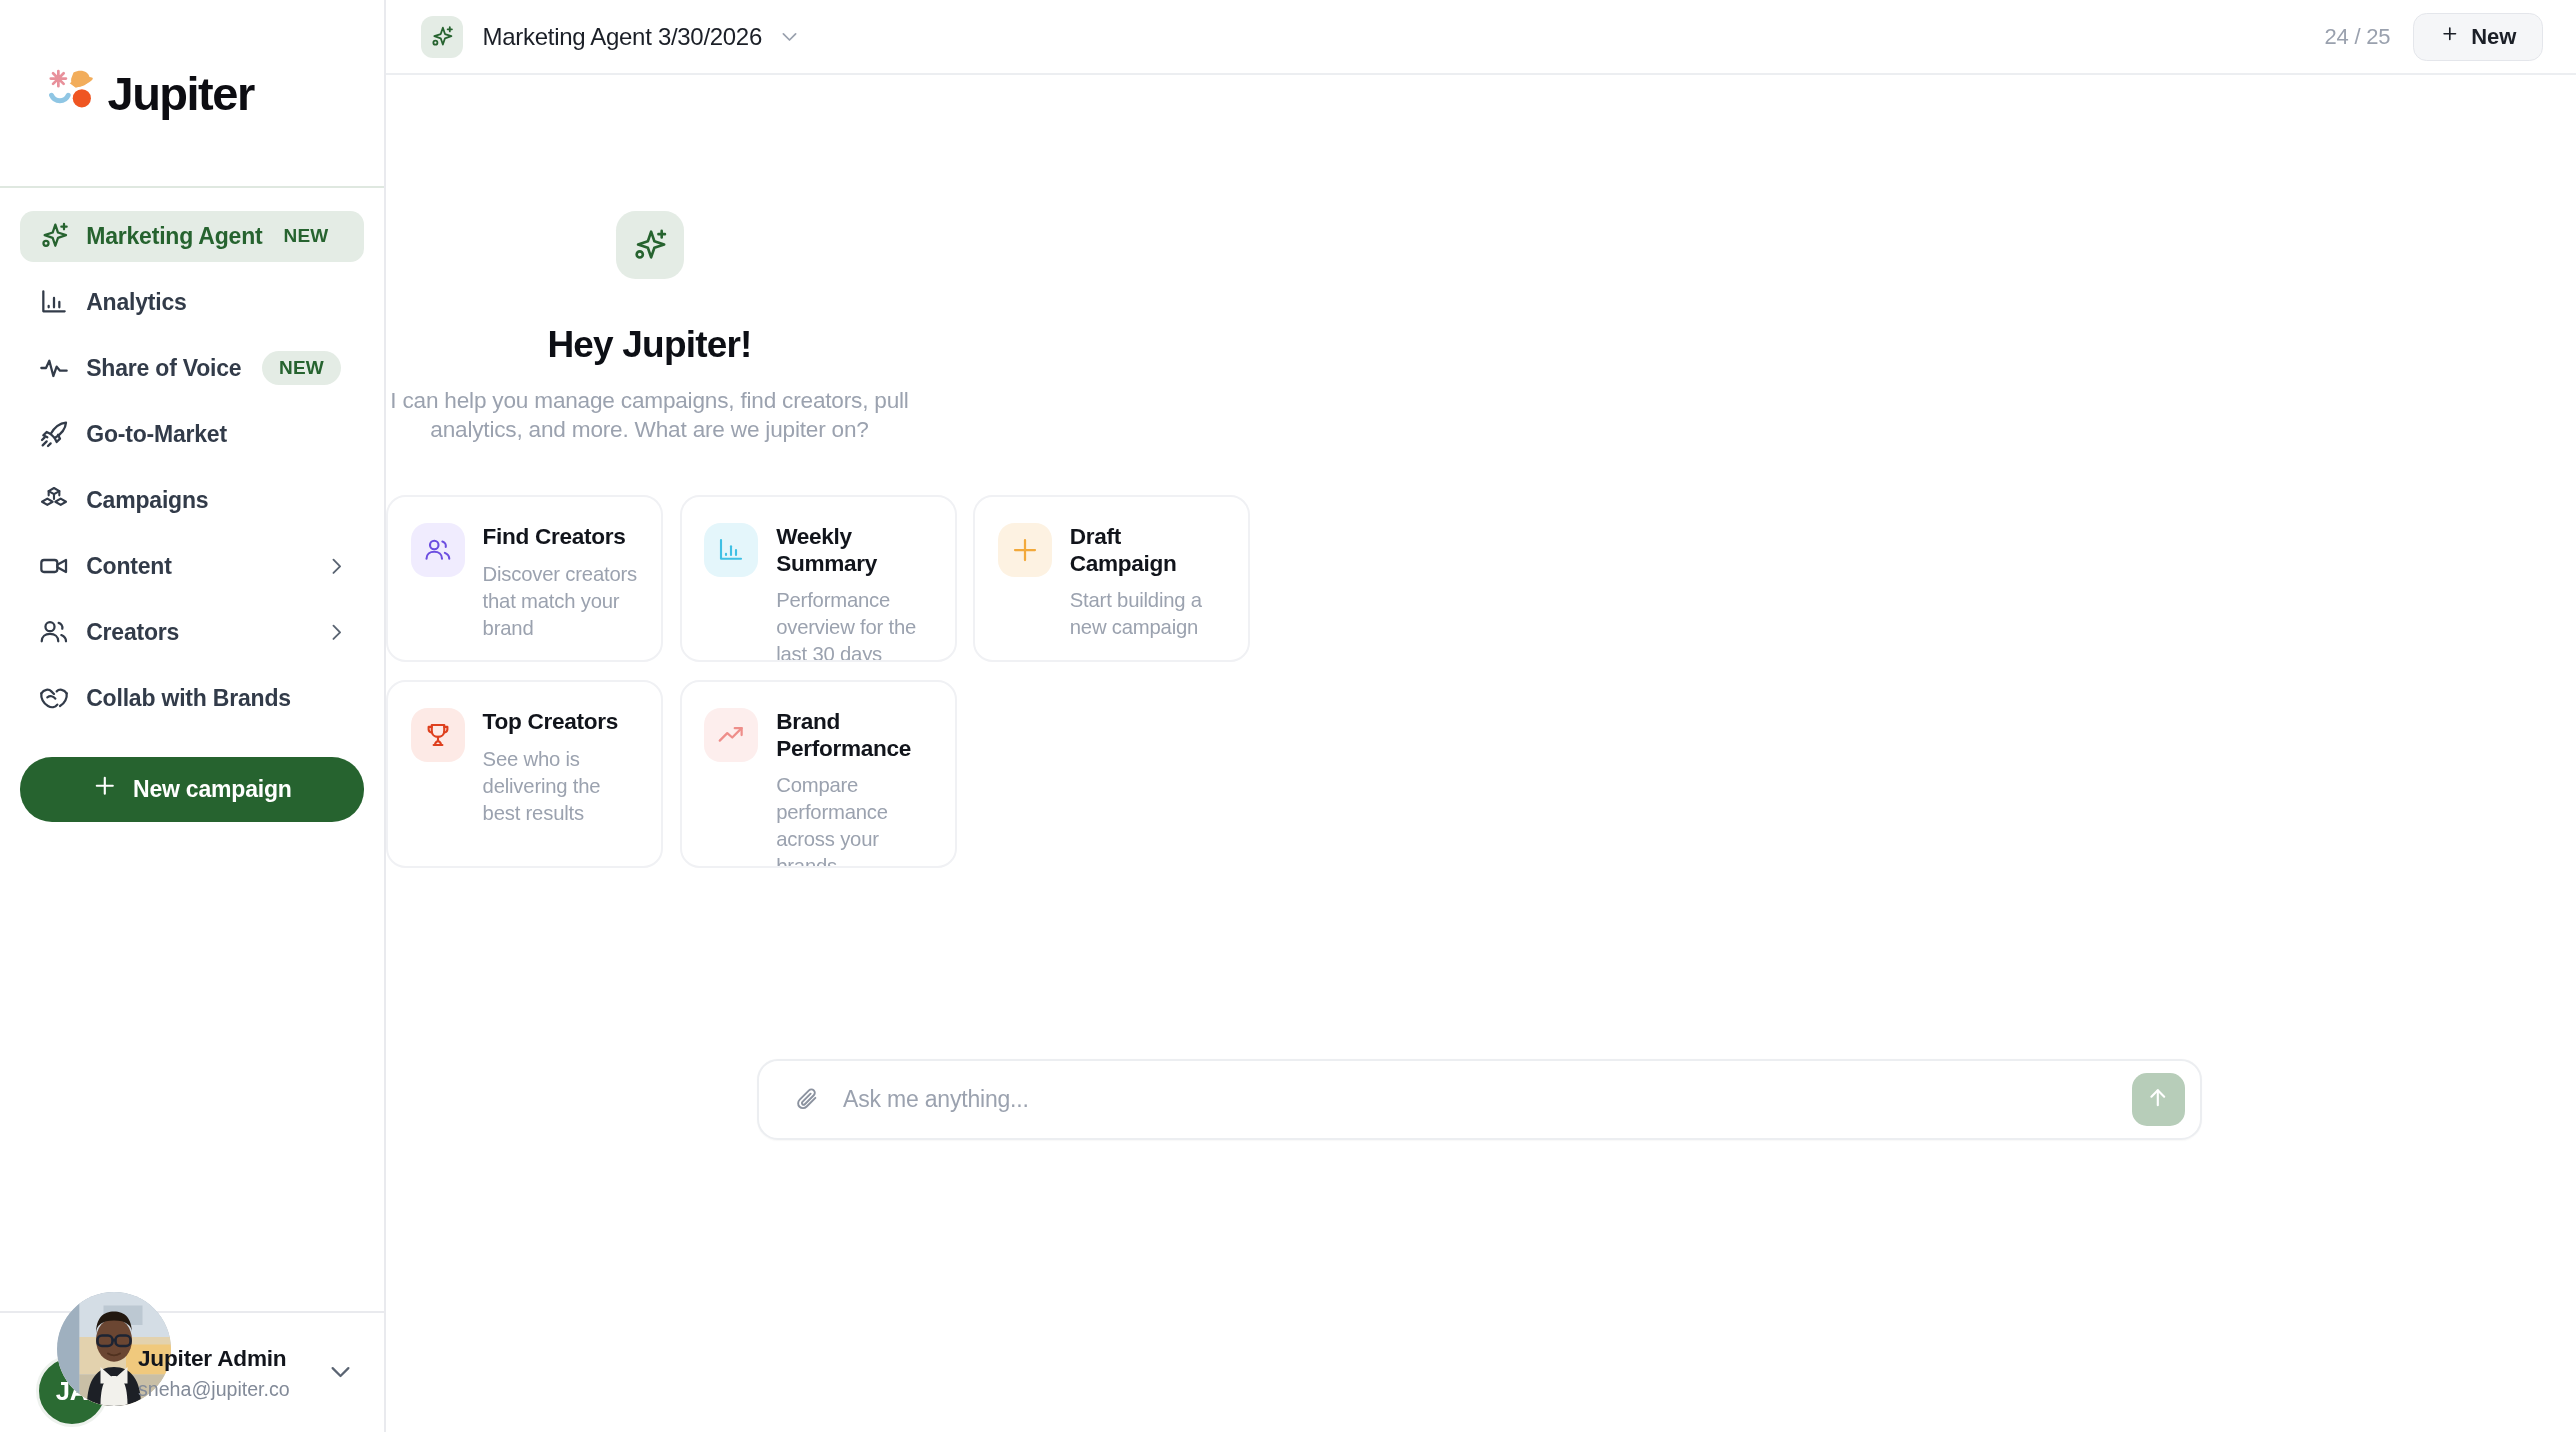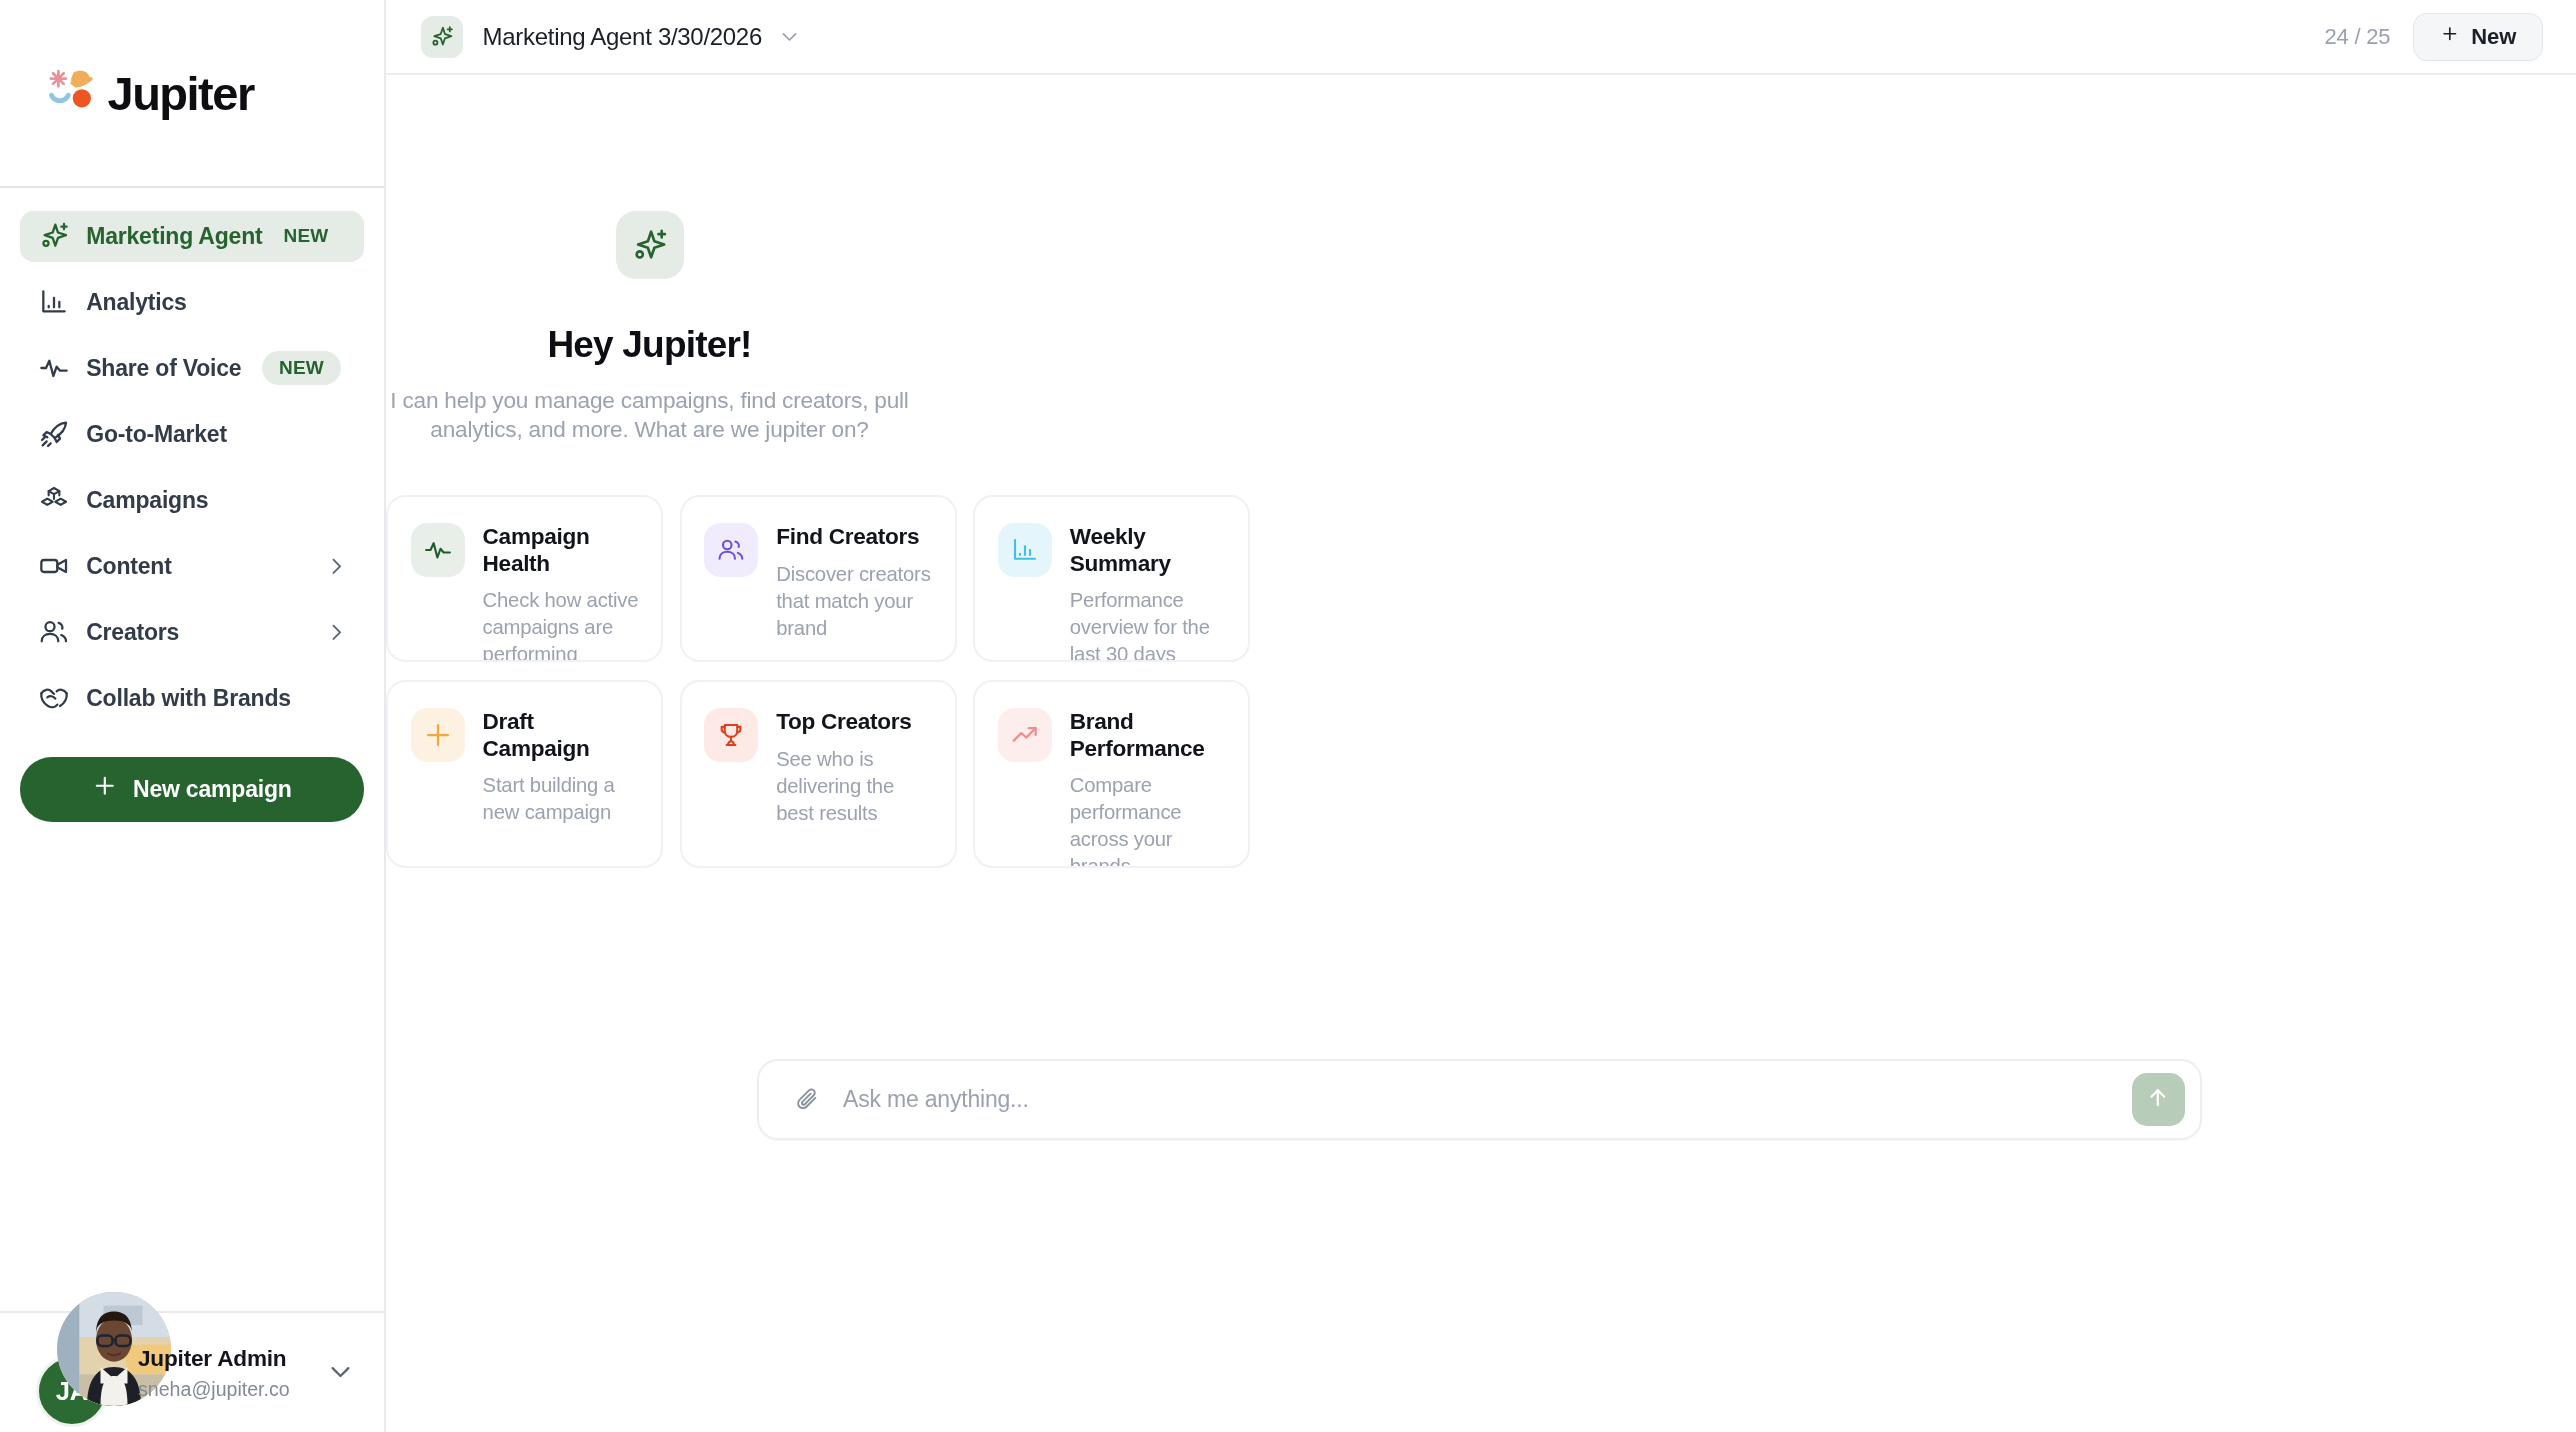--- a/index.html
+++ b/index.html
@@ -432,31 +432,20 @@
             <path d="M19.5 3 L19.5 7 M17.5 5 L21.5 5"></path>
             <circle cx="6" cy="17.5" r="1.9"></circle>
           </svg>
         </div>
         <h1 class="hero-title">Hey Jupiter!</h1>
         <p class="hero-sub">I can help you manage campaigns, find creators, pull analytics, and more. What are we jupiter on?</p>
       </div>
 
       <div class="cards">
 
-        <div class="card">
-          <span class="card-ico" style="background:#e7efe8">
-            <svg width="30" height="30" viewBox="0 0 24 24" fill="none" stroke="#1f5d2b" stroke-width="1.7" stroke-linecap="round" stroke-linejoin="round">
-              <path d="M2.5 12 L6 12 L8.5 6.5 L11.5 18 L14 11 L16.5 14 L21.5 14"></path>
-            </svg>
-          </span>
-          <div class="card-body">
-            <div class="card-title">Campaign Health</div>
-            <div class="card-desc">Check how active campaigns are performing</div>
-          </div>
-        </div>
 
         <div class="card">
           <span class="card-ico" style="background:#f0ecfe">
             <svg width="30" height="30" viewBox="0 0 24 24" fill="none" stroke="#6c4ee0" stroke-width="1.7" stroke-linecap="round" stroke-linejoin="round">
               <circle cx="9" cy="8" r="3.4"></circle>
               <path d="M2.8 19 C2.8 15.5 5.5 13.4 9 13.4 C12.5 13.4 15.2 15.5 15.2 19"></path>
               <path d="M15.5 5.2 C17.4 5.8 18.6 7.6 18.2 9.5"></path>
               <path d="M17.5 14.3 C19.6 15.2 21 17 21 19"></path>
             </svg>
           </span>

